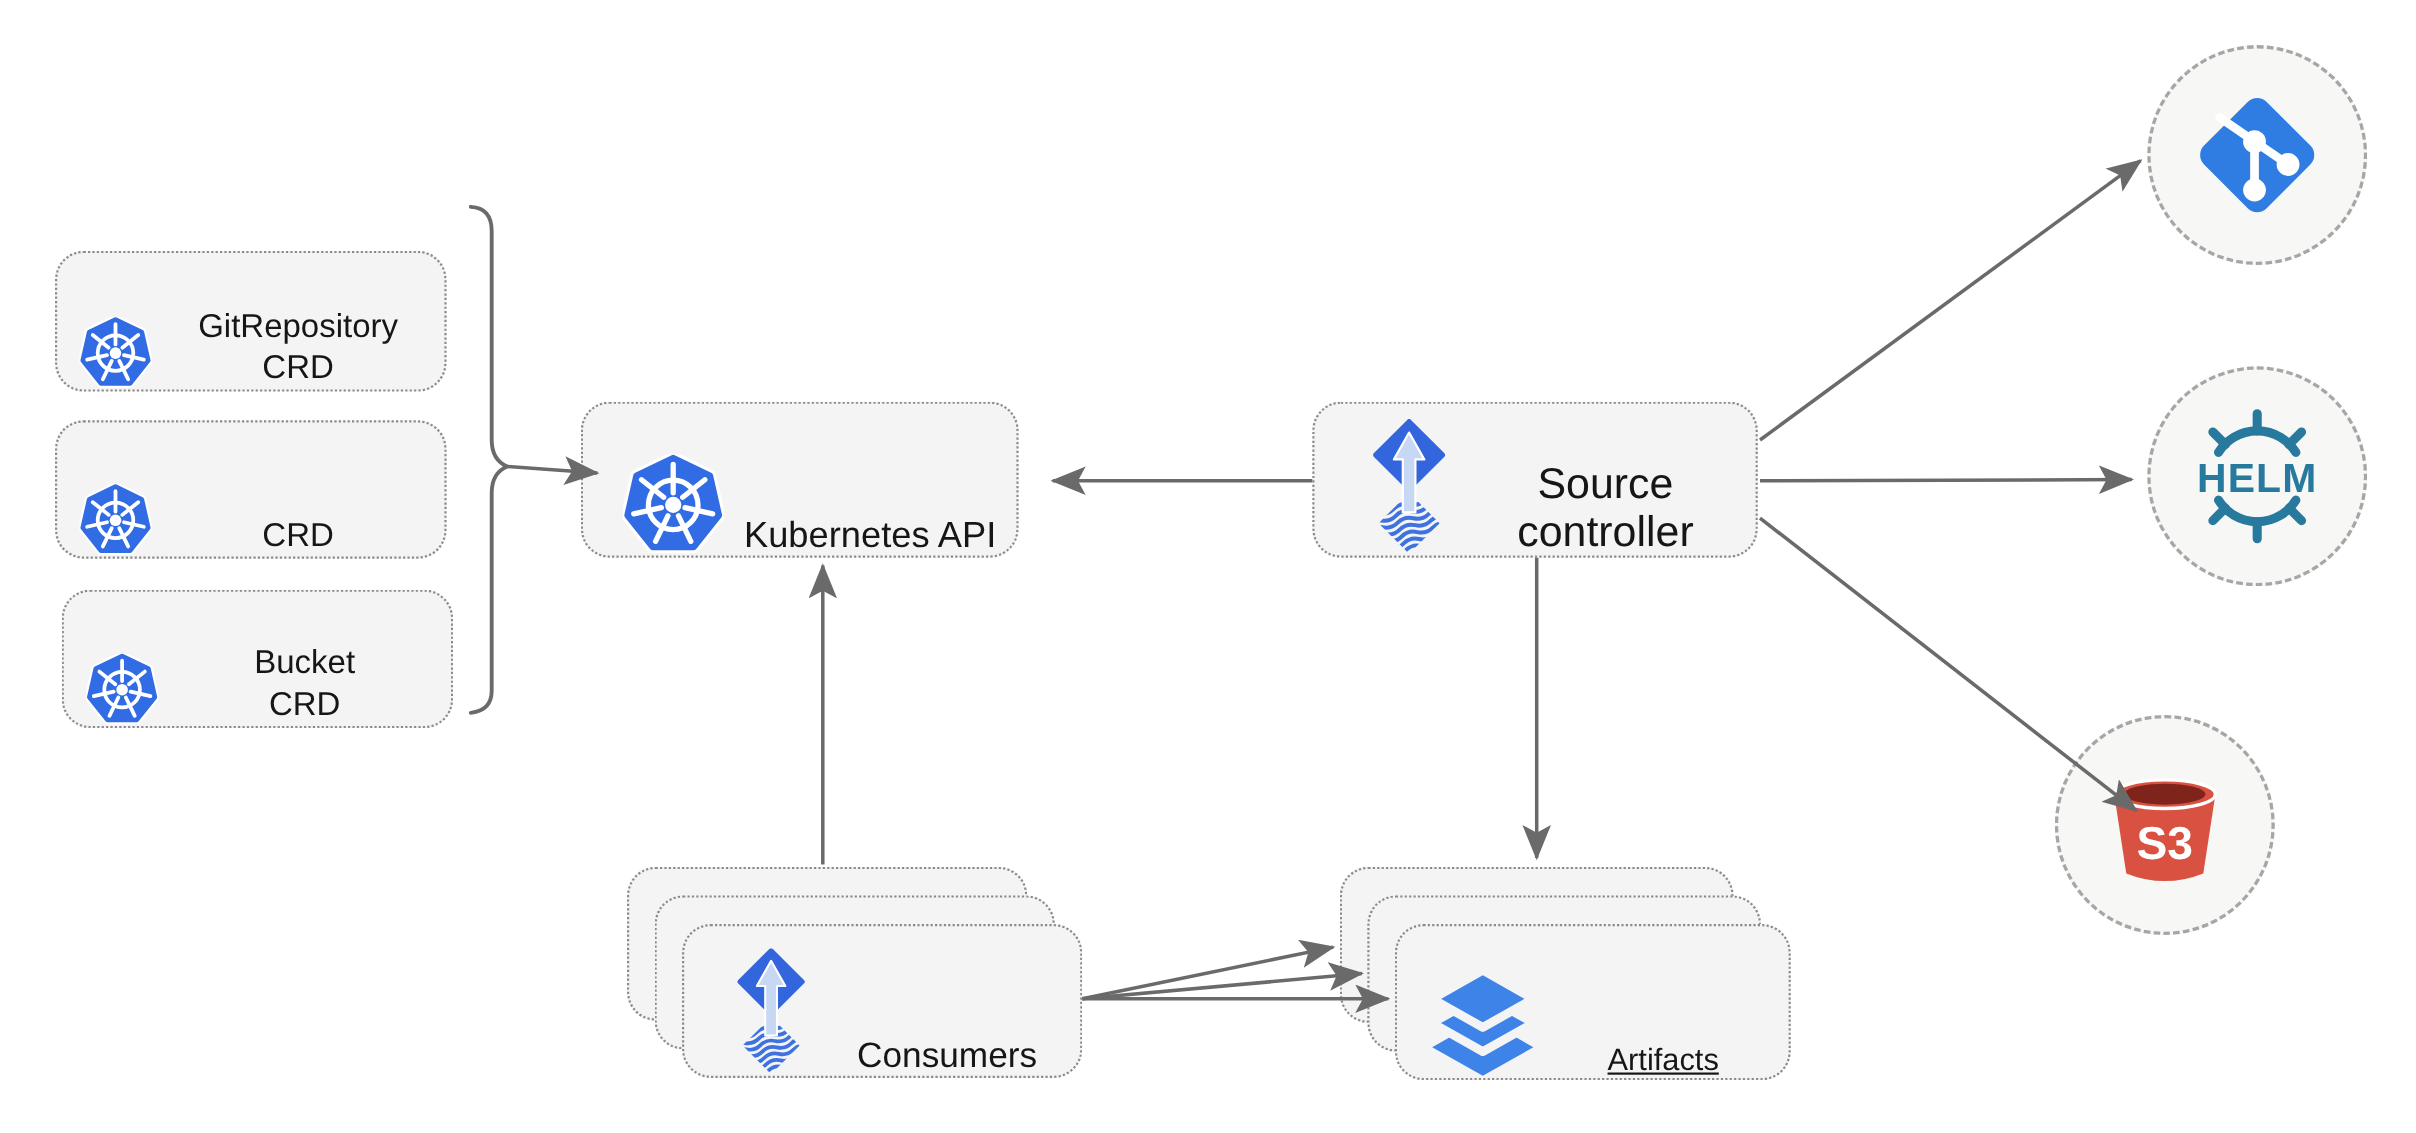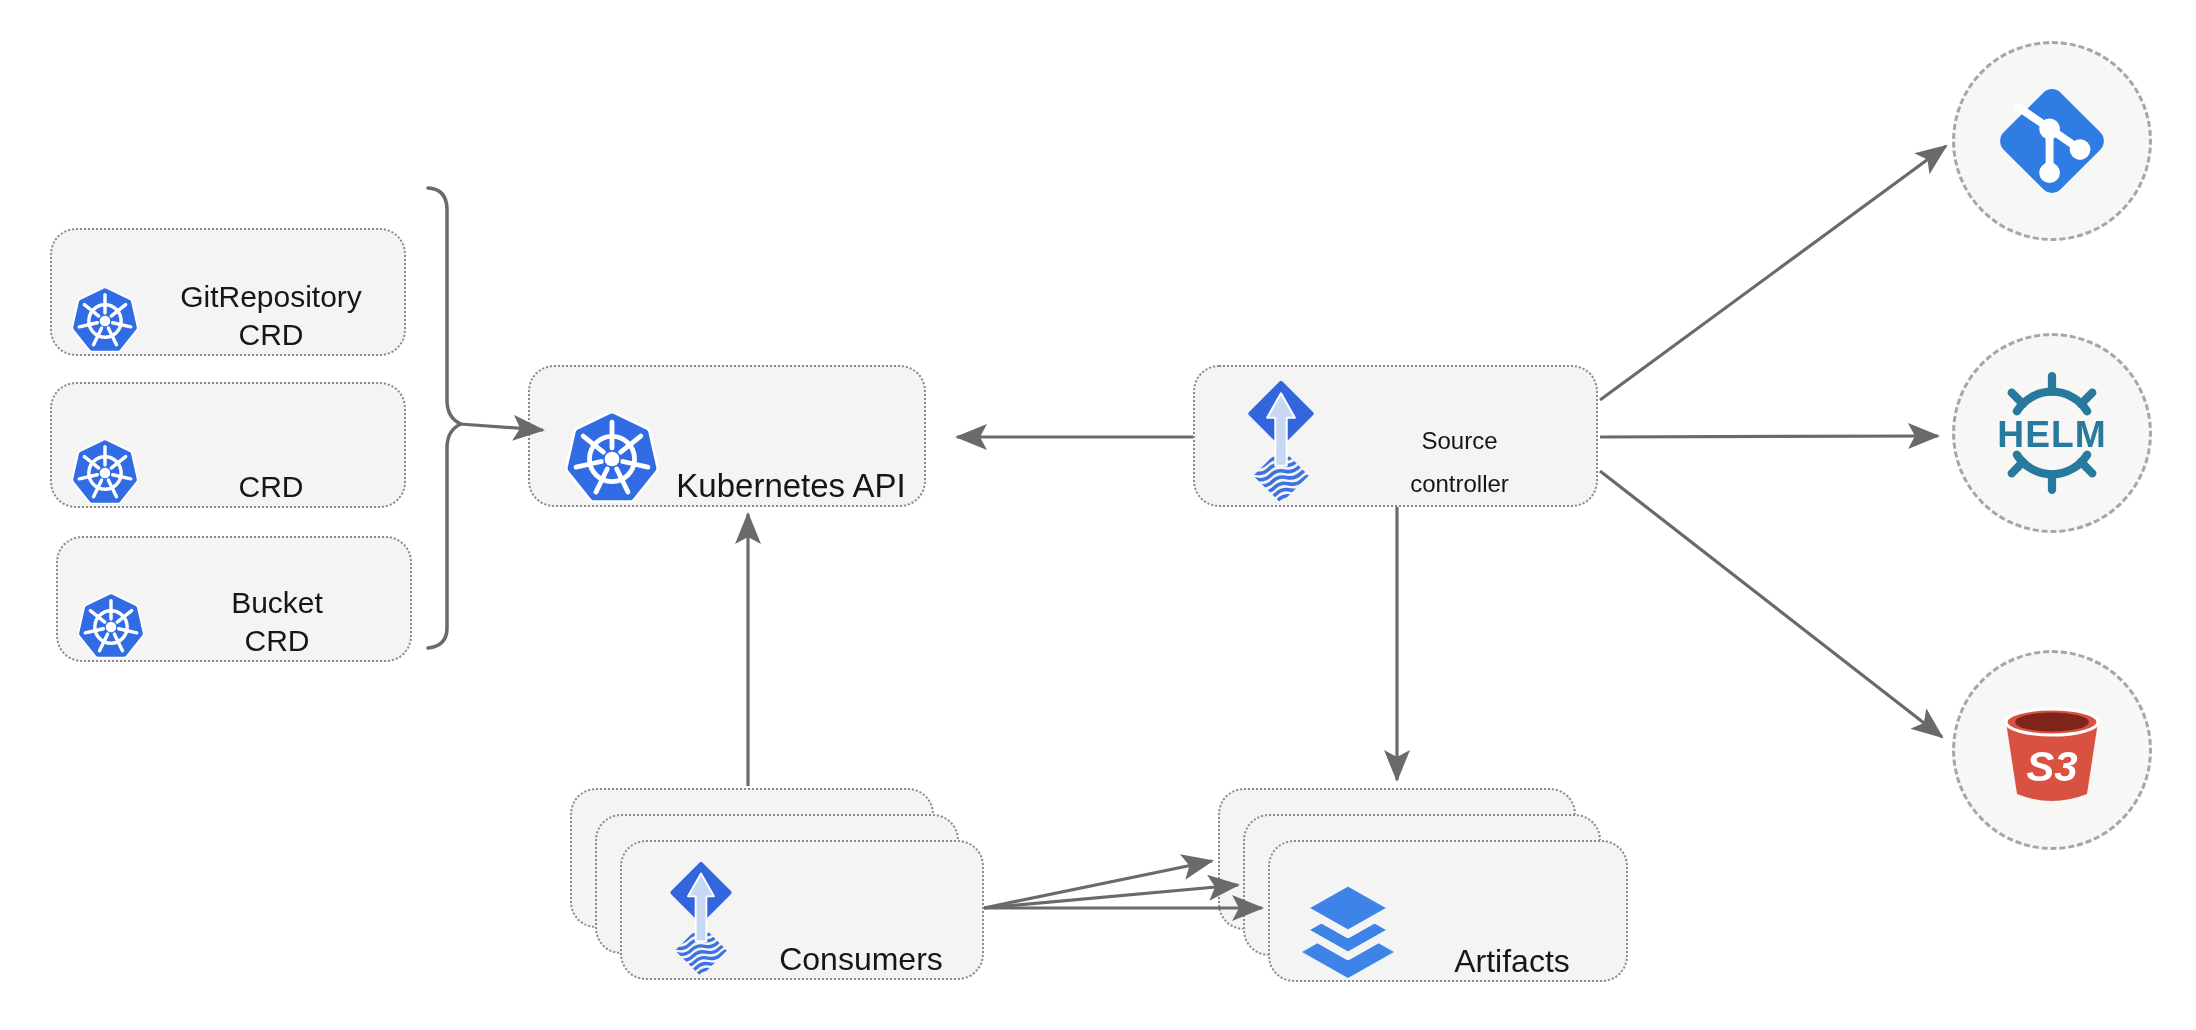--- a/index.html
+++ b/index.html
@@ -12,23 +12,23 @@
   .bracket{stroke:var(--arrow-gray,#6a6a6a);stroke-width:3.5px;fill:none;stroke-linecap:round;}
 
   
   .box{position:absolute;box-sizing:border-box;background:var(--box-fill,#f4f4f4);
        border:2.5px dotted var(--box-border,#8a8a8a);border-radius:26px;
        display:flex;align-items:flex-end;z-index:2;}
   .ghost{z-index:1;}
   .label{flex:1;text-align:center;color:var(--text-color,#161616);}
   .crd .label{font-size:30px;line-height:38px;}
   .k8s-api .label{font-size:33px;}
-  .source .label{font-size:24px;line-height:43px;}
+  .source .label{font-size:39px;line-height:43px;}
   .consumers .label{font-size:32px;}
-  .artifacts .label{font-size:32px;}
+  .artifacts .label{font-size:28px;text-decoration:underline;}
   .icon{flex:0 0 auto;display:block;}
 
   
   .circle{position:absolute;box-sizing:border-box;width:200px;height:200px;border-radius:50%;
           background:var(--circle-fill,#f7f7f6);border:3px dashed var(--circle-border,#a6a6a6);
           display:flex;align-items:center;justify-content:center;z-index:2;}
 
   .helm-art{stroke:var(--helm-teal,#277a9e);stroke-width:8px;stroke-linecap:round;fill:none;}
   .helm-word{fill:var(--helm-teal,#277a9e);font-family:"Liberation Sans",sans-serif;
              font-weight:bold;font-size:36px;letter-spacing:1px;}
@@ -188,21 +188,21 @@
       <line class="helm-art" x1="0" y1="-40" x2="0" y2="-55"></line>
       <line class="helm-art" x1="-28" y1="-28" x2="-39" y2="-39"></line>
       <line class="helm-art" x1="28" y1="-28" x2="39" y2="-39"></line>
       <line class="helm-art" x1="0" y1="40" x2="0" y2="55"></line>
       <line class="helm-art" x1="-28" y1="28" x2="-39" y2="39"></line>
       <line class="helm-art" x1="28" y1="28" x2="39" y2="39"></line>
       <text class="helm-word" x="0" y="1" text-anchor="middle" dominant-baseline="central">HELM</text>
     </svg>
   </div>
 
-  <div class="circle" style="left:1952px;top:650px;font-style:italic;">
+  <div class="circle" style="left:1868px;top:650px;">
     <svg width="120" height="120" viewBox="-60 -60 120 120">
       <path d="M -46 -28 L -35 44 Q 0 58 35 44 L 46 -28 Z" style="fill:var(--s3-red,#D95140)"></path>
       <ellipse cx="0" cy="-28" rx="46" ry="13" style="fill:var(--s3-red,#D95140);stroke:#fff;stroke-width:3"></ellipse>
       <ellipse cx="0" cy="-28" rx="37" ry="9.5" style="fill:var(--s3-dark-red,#7E241A)"></ellipse>
       <text class="s3-word" x="0" y="16" text-anchor="middle" dominant-baseline="central">S3</text>
     </svg>
   </div>
 
 </div>
 

